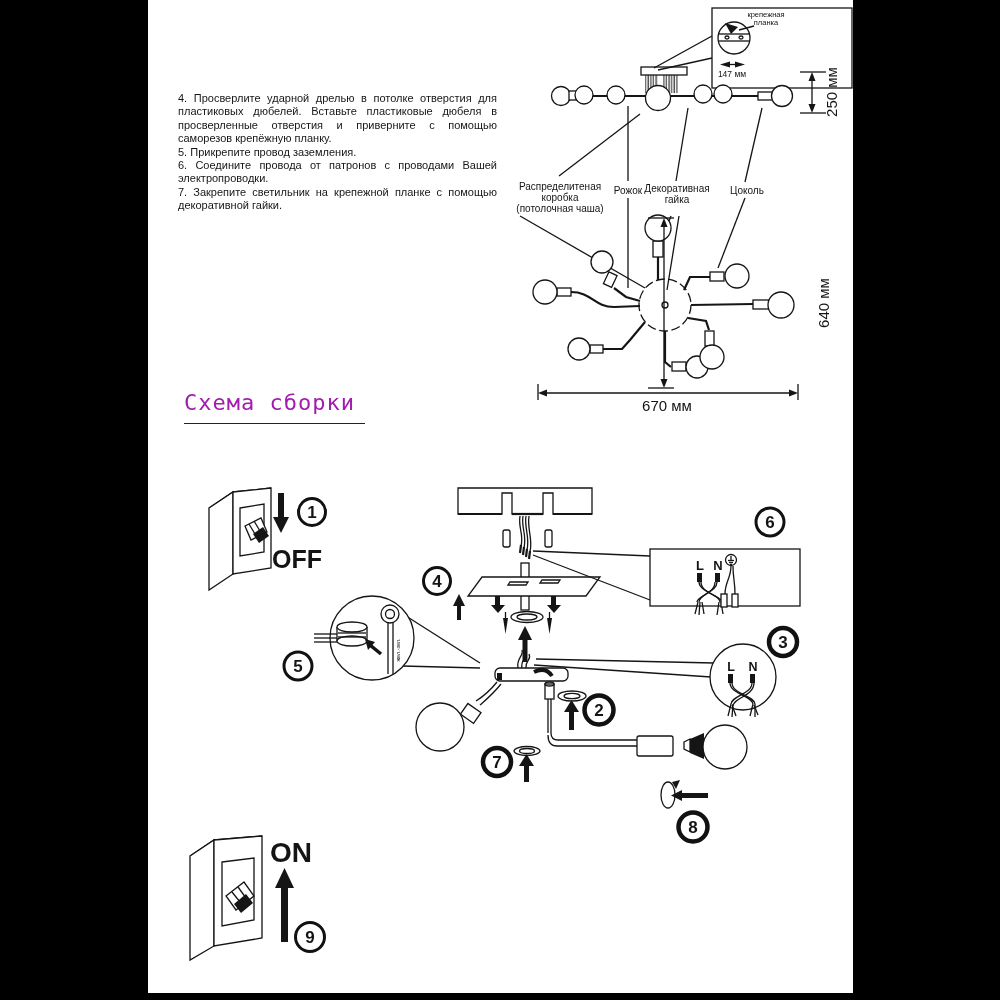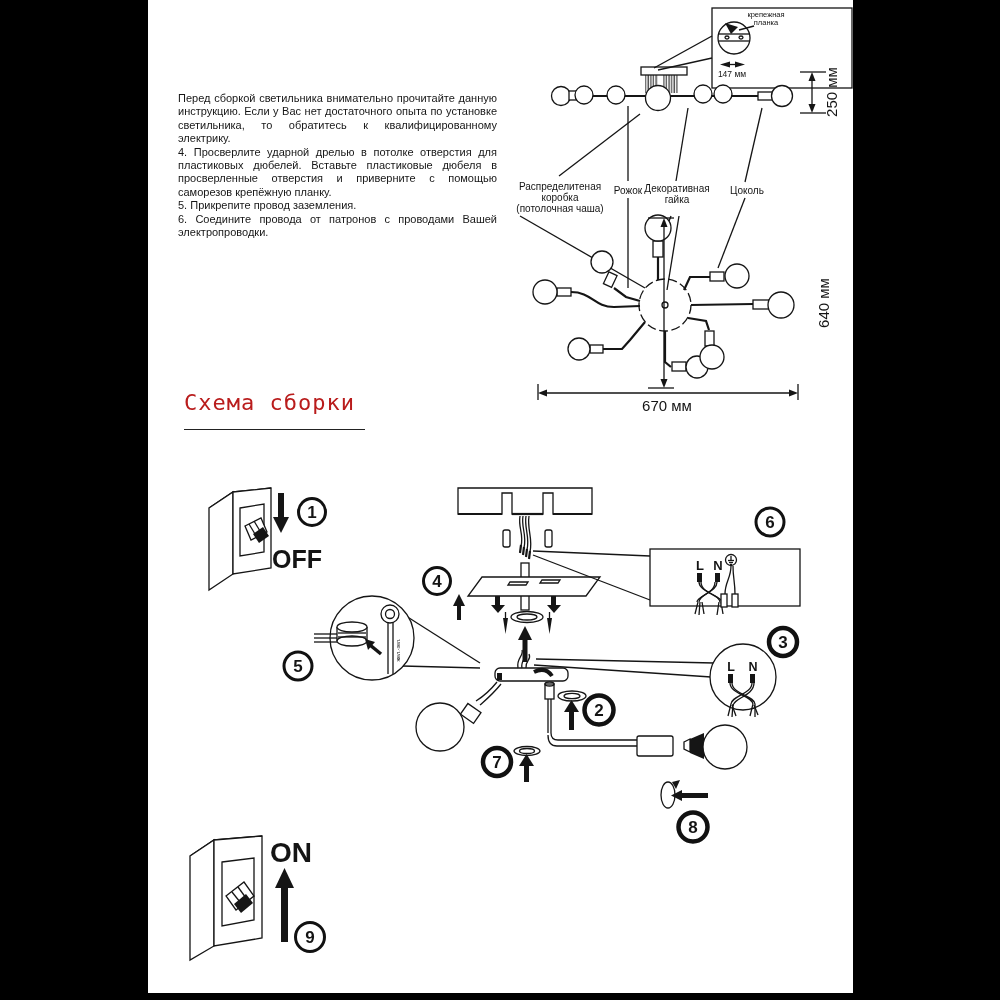--- a/index.html
+++ b/index.html
@@ -2,45 +2,45 @@
 <html><head>
 <meta charset="utf-8">
 <style>
   html,body{margin:0;padding:0;}
   body{width:1000px;height:1000px;background:#000;position:relative;overflow:hidden;
        font-family:"Liberation Sans",sans-serif;}
   .page{position:absolute;left:148px;top:0;width:705px;height:993px;background:#fff;}
   .instructions{position:absolute;left:30px;top:92px;width:319px;color:#161616;
        font-size:11px;line-height:13.4px;text-align:justify;}
   .instructions p{margin:0;padding:0;}
-  .scheme-title{position:absolute;left:36px;top:390px;color:#b91c1c;
+  .scheme-title{position:absolute;left:36px;top:390px;color:#a21caf;
        font-family:"DejaVu Sans Mono",monospace;font-size:22px;letter-spacing:1px;
-       border-bottom:1.5px solid #222;padding:0 10px 14px 0;}
+       border-bottom:1.5px solid #222;padding:0 10px 8px 0;}
   svg{position:absolute;left:0;}
   svg .ln{stroke:#151515;stroke-width:1.3;fill:none;}
   svg .tk{stroke:#151515;stroke-width:2.2;fill:none;}
   svg .fb{fill:#151515;stroke:none;}
   svg .wt{fill:#fff;}
   svg text{fill:#141414;font-family:"Liberation Sans",sans-serif;}
   svg .lbl{font-size:10px;text-anchor:middle;}
   svg .dim{font-size:15px;text-anchor:middle;}
   svg .badge circle{fill:#fff;stroke:#111;}
   svg .badge text{font-size:17px;font-weight:bold;text-anchor:middle;}
   svg .big{font-size:25px;font-weight:bold;letter-spacing:0px;}
 </style>
 </head>
 <body>
 
 <div class="page">
 
   <div class="instructions">
-    <p>Перед сборкой светильника внимательно прочитайте данную инструкцию. Если у Вас нет достаточного опыта по установке светильника, то обратитесь к квалифицированному электрику.</p>
     <p>4. Просверлите ударной дрелью в потолке отверстия для пластиковых дюбелей. Вставьте пластиковые дюбеля в просверленные отверстия и приверните с помощью саморезов крепёжную планку.</p>
     <p>5. Прикрепите провод заземления.</p>
     <p>6. Соедините провода от патронов с проводами Вашей электропроводки.</p>
+    <p>7. Закрепите светильник на крепежной планке с помощью декоративной гайки.</p>
   </div>
 
   <div class="scheme-title">Схема сборки</div>
 
   <svg style="top:0" width="705" height="430" viewBox="0 0 705 430">
     <defs>
       <pattern id="vl" width="2.6" height="4" patternUnits="userSpaceOnUse">
         <line x1="1" y1="0" x2="1" y2="4" stroke="#151515" stroke-width="1"></line>
       </pattern>
     </defs>

